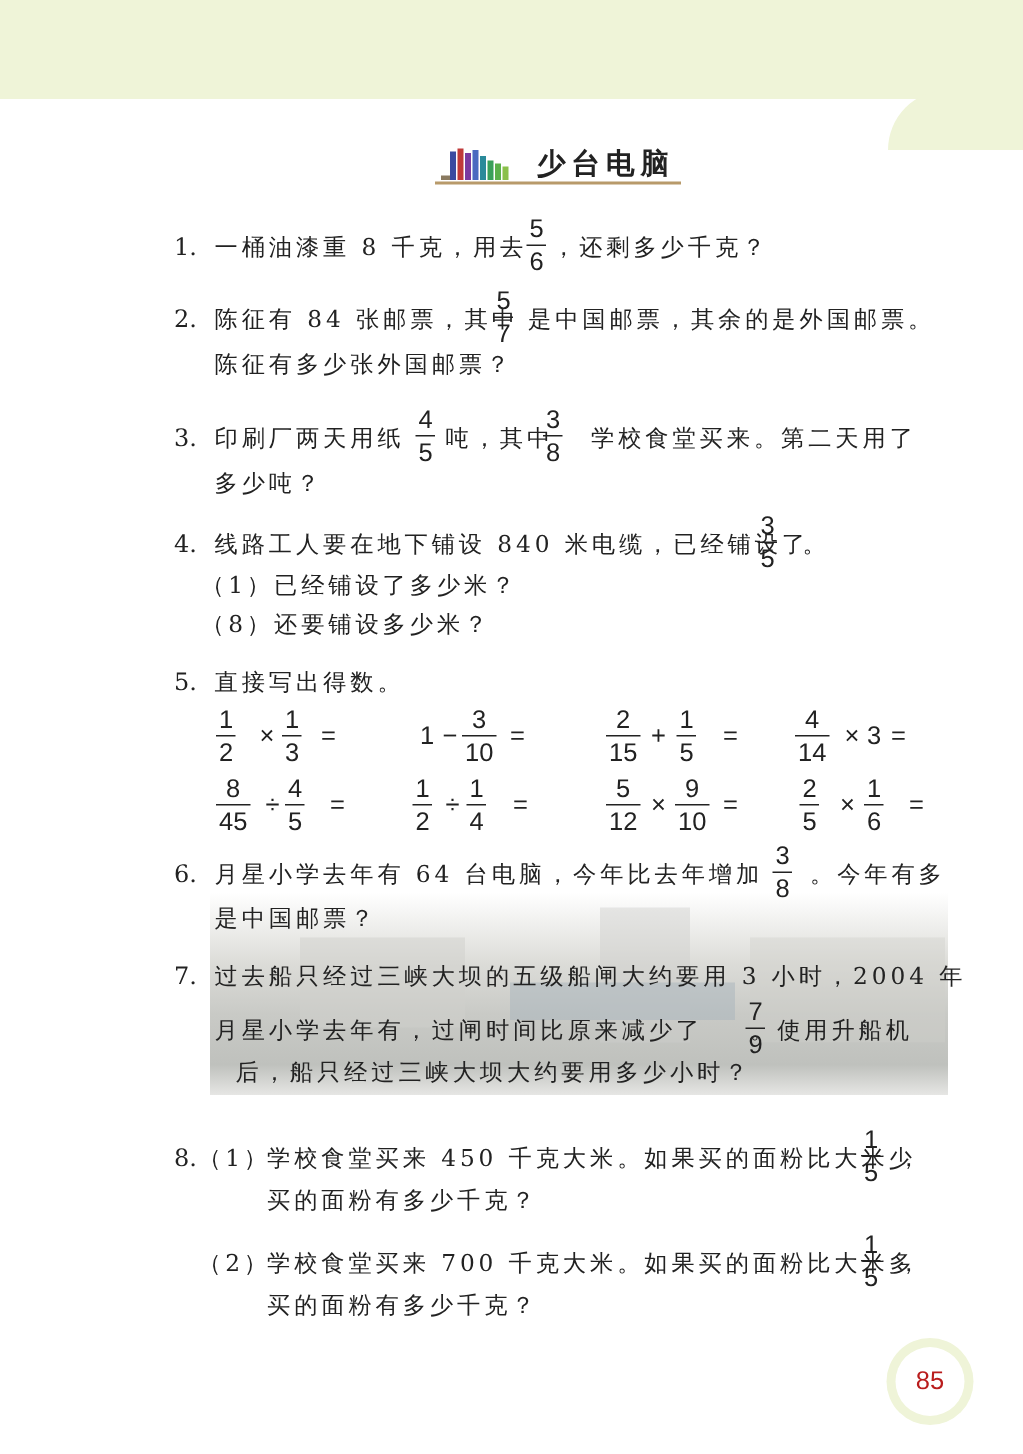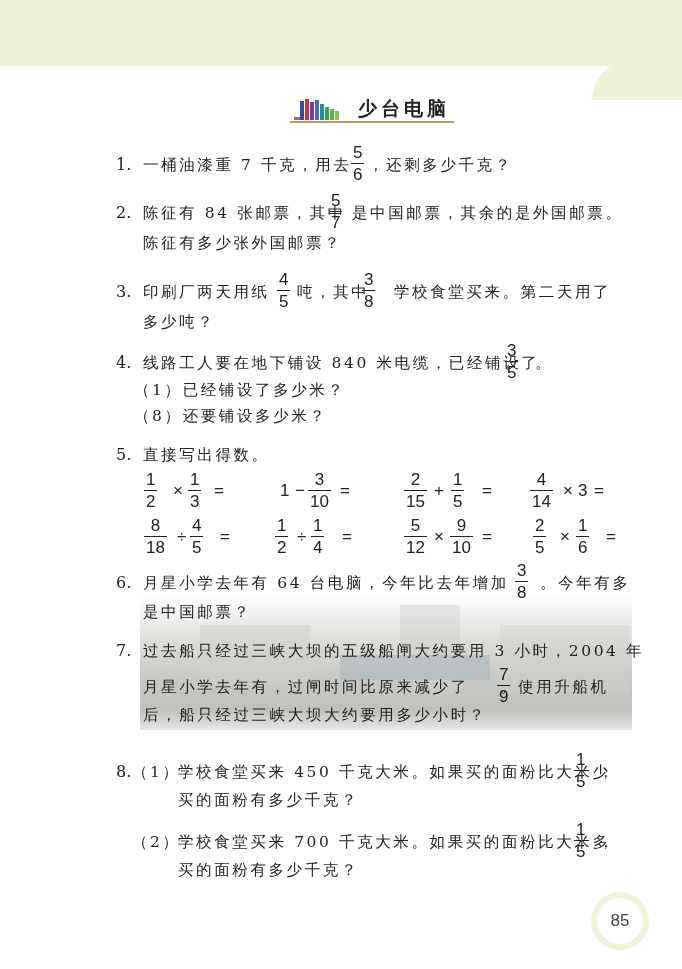--- a/index.html
+++ b/index.html
@@ -16,21 +16,21 @@
   .frac{position:absolute;display:flex;flex-direction:column;align-items:center;font-family:"Liberation Sans",sans-serif;font-size:17px;line-height:19px;}
   .frac .bar{height:1.3px;background:#222;width:100%;margin:1px 0;}
   .frac span{padding:0 2px;}
   .op{position:absolute;font-family:"Liberation Sans",sans-serif;font-size:17px;}
   .photo{position:absolute;left:140px;top:595px;width:492px;height:135px;
          background:linear-gradient(180deg,rgba(255,255,255,0) 0%,#dcdcd8 35%,#c9cac6 60%,#bfc1bd 85%,#e6e6e4 100%);}
   .photo .bld{position:absolute;background:#cfcfcb;}
   .page-circle{position:absolute;left:597px;top:898px;width:46px;height:46px;border-radius:50%;
        background:#fff;box-shadow:0 0 0 6px #eff4d8;}
   .page-num{position:absolute;left:0;top:0;width:46px;height:46px;line-height:46px;text-align:center;
-       font-family:"Liberation Sans",sans-serif;font-size:17px;color:#404040;}
+       font-family:"Liberation Sans",sans-serif;font-size:17px;color:#b91c1c;}
 </style>
 </head>
 <body>
 
 <div class="top-band"></div>
 <div class="top-tab"></div>
 
 <div class="title-wrap">
   <svg class="books" viewBox="0 0 54 24">
     <rect x="0" y="19" width="8" height="3" fill="#8a7a60"></rect>
@@ -41,21 +41,21 @@
     <rect x="26" y="6" width="4" height="16" fill="#2a8a9a"></rect>
     <rect x="31" y="9" width="4" height="13" fill="#3aa05a"></rect>
     <rect x="36" y="11" width="4" height="11" fill="#5ab04a"></rect>
     <rect x="41" y="13" width="4" height="9" fill="#8ac04a"></rect>
   </svg>
   <div class="title-text">少台电脑</div>
   <div class="title-line"></div>
 </div>
 
 <div class="num" style="top:155px">1.</div>
-<div class="ln" style="left:143px;top:155px">一桶油漆重 7 千克，用去</div>
+<div class="ln" style="left:143px;top:155px">一桶油漆重 8 千克，用去</div>
 <div class="frac" style="left:351px;top:143px">
     <span>5</span>
     <div class="bar"></div>
     <span>6</span>
   </div>
 <div class="ln" style="left:368px;top:155px">，还剩多少千克？</div>
 
 <div class="num" style="top:203px">2.</div>
 <div class="ln" style="left:143px;top:203px">陈征有 84 张邮票，其中</div>
 <div class="frac" style="left:329px;top:191px">
@@ -138,21 +138,21 @@
       <div class="bar"></div>
       <span>14</span>
     </div>
   <div class="op" style="left:563px;top:481px">×</div>
   <div class="op" style="left:578px;top:481px">3</div>
   <div class="op" style="left:594px;top:481px">=</div>
 
   <div class="frac" style="left:144px;top:516px">
       <span>8</span>
       <div class="bar"></div>
-      <span>18</span>
+      <span>45</span>
     </div>
   <div class="op" style="left:177px;top:527px">÷</div>
   <div class="frac" style="left:190px;top:516px">
       <span>4</span>
       <div class="bar"></div>
       <span>5</span>
     </div>
   <div class="op" style="left:220px;top:527px">=</div>
 
   <div class="frac" style="left:275px;top:516px">
@@ -214,21 +214,21 @@
 
 <div class="num" style="top:641px">7.</div>
 <div class="ln" style="left:143px;top:641px">过去船只经过三峡大坝的五级船闸大约要用 3 小时，2004 年</div>
 <div class="ln" style="left:143px;top:677px">月星小学去年有，过闸时间比原来减少了</div>
 <div class="frac" style="left:497px;top:665px">
     <span>7</span>
     <div class="bar"></div>
     <span>9</span>
   </div>
 <div class="ln" style="left:500px;top:677px">。使用升船机</div>
-<div class="ln" style="left:143px;top:705px">后，船只经过三峡大坝大约要用多少小时？</div>
+<div class="ln" style="left:157px;top:705px">后，船只经过三峡大坝大约要用多少小时？</div>
 
 <div class="num" style="top:762px">8.</div>
 <div class="ln" style="left:132px;top:762px">（1）</div>
 <div class="ln" style="left:178px;top:762px">学校食堂买来 450 千克大米。如果买的面粉比大米少</div>
 <div class="frac" style="left:574px;top:750px">
     <span>1</span>
     <div class="bar"></div>
     <span>5</span>
   </div>
 <div class="ln" style="left:598px;top:762px">，</div>

